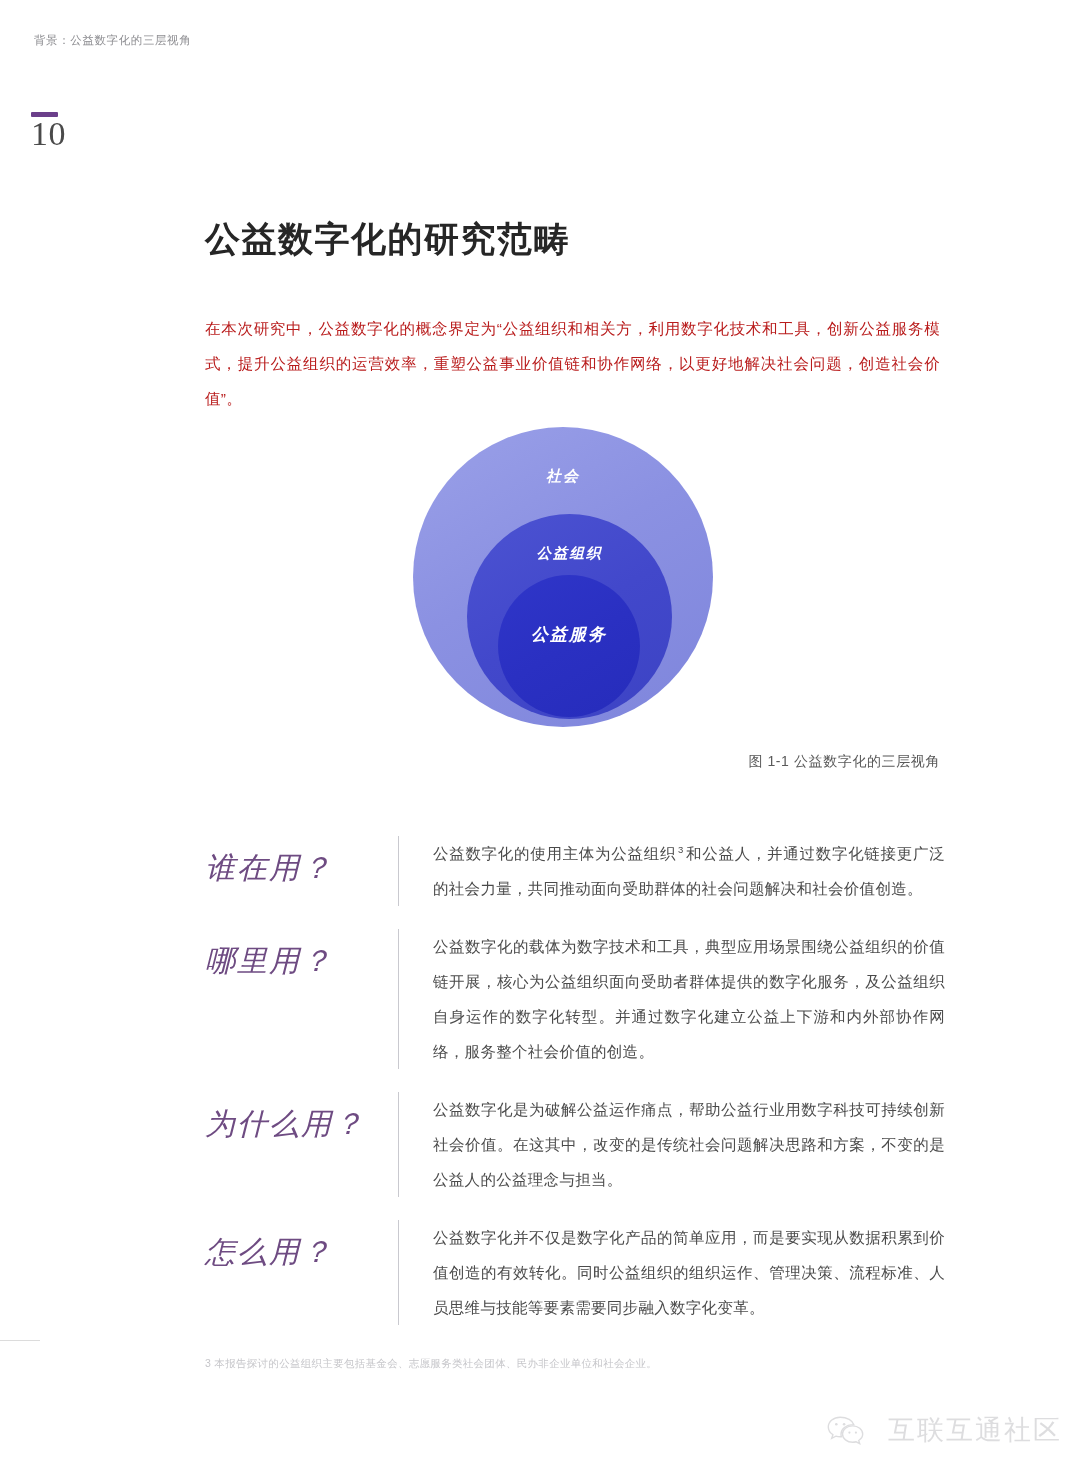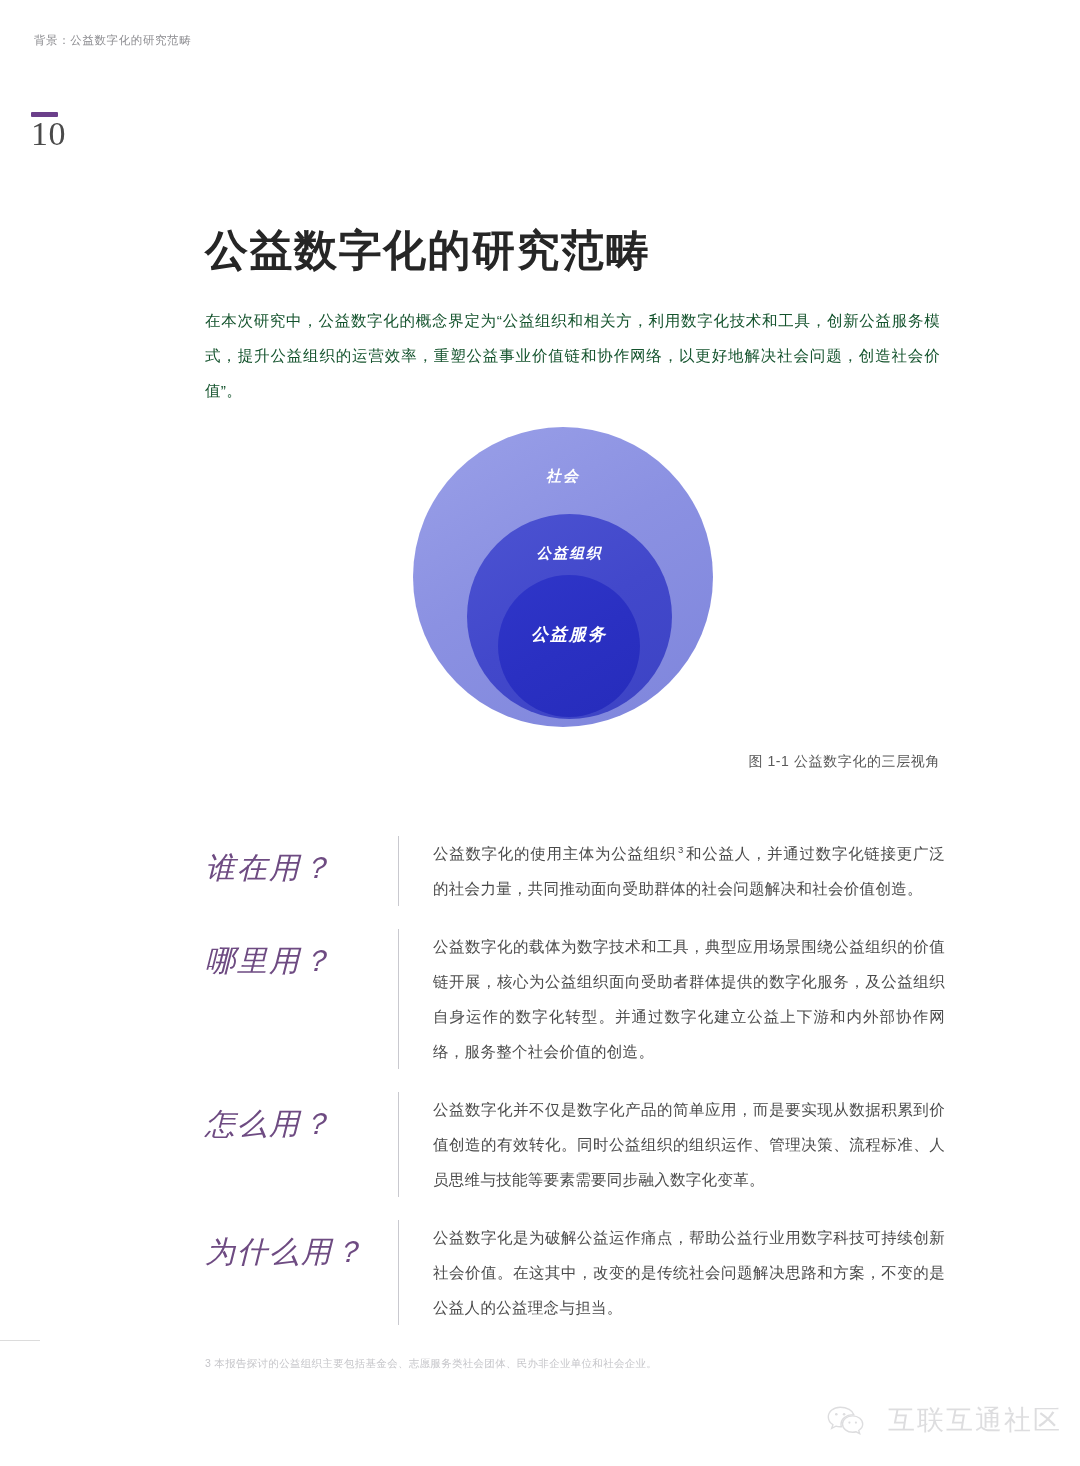--- a/index.html
+++ b/index.html
@@ -61,35 +61,35 @@
     position: absolute;
     left: 205px;
     top: 0;
     width: 740px;
   }
 
   .section-title {
     position: absolute;
     left: 0;
     top: 193px;
-    font-size: 43px;
+    font-size: 35px;
     font-weight: 700;
     letter-spacing: 1.5px;
     color: #262626;
     white-space: nowrap;
   }
 
   .lede {
     position: absolute;
     left: 0;
-    top: 287px;
+    top: 295px;
     width: 735px;
     font-size: 15.5px;
     line-height: 35px;
-    color: #14532d;
+    color: #b91c1c;
     letter-spacing: 0.3px;
     text-align: justify;
   }
 
   
   .figure {
     position: absolute;
     left: 0;
     top: 420px;
     width: 740px;
@@ -219,21 +219,21 @@
     font-size: 10.5px;
     color: #c6c6ca;
     letter-spacing: 0.3px;
     white-space: nowrap;
   }
 
   
   .watermark {
     position: absolute;
     right: 18px;
-    bottom: 28px;
+    bottom: 18px;
     display: flex;
     align-items: center;
     gap: 22px;
     opacity: 0.33;
     justify-content: center;
   }
   .watermark .wechat-glyph {
     width: 40px;
     height: 32px;
     position: relative;
@@ -245,21 +245,21 @@
     letter-spacing: 2px;
     white-space: nowrap;
     font-weight: 400;
   }
 </style>
 </head>
 <body>
 
 <div class="page">
 
-  <div class="running-header">背景：公益数字化的研究范畴</div>
+  <div class="running-header">背景：公益数字化的三层视角</div>
 
   <div class="page-marker">
     <div class="rule"></div>
     <div class="num">10</div>
   </div>
 
   <div class="content">
 
     <h1 class="section-title">公益数字化的研究范畴</h1>
 
@@ -289,29 +289,29 @@
         <div class="qa-answer"><span>公益数字化的使用主体为公益组织</span><sup>3</sup><span>和公益人，并通过数字化链接更广泛的社会力量，共同推动面向受助群体的社会问题解决和社会价值创造。</span></div>
       </div>
 
       <div class="qa-row">
         <div class="qa-question">哪里用？</div>
         <div class="qa-divider"></div>
         <div class="qa-answer">公益数字化的载体为数字技术和工具，典型应用场景围绕公益组织的价值链开展，核心为公益组织面向受助者群体提供的数字化服务，及公益组织自身运作的数字化转型。并通过数字化建立公益上下游和内外部协作网络，服务整个社会价值的创造。</div>
       </div>
 
       <div class="qa-row">
+        <div class="qa-question">为什么用？</div>
+        <div class="qa-divider"></div>
+        <div class="qa-answer">公益数字化是为破解公益运作痛点，帮助公益行业用数字科技可持续创新社会价值。在这其中，改变的是传统社会问题解决思路和方案，不变的是公益人的公益理念与担当。</div>
+      </div>
+
+      <div class="qa-row">
         <div class="qa-question">怎么用？</div>
         <div class="qa-divider"></div>
         <div class="qa-answer">公益数字化并不仅是数字化产品的简单应用，而是要实现从数据积累到价值创造的有效转化。同时公益组织的组织运作、管理决策、流程标准、人员思维与技能等要素需要同步融入数字化变革。</div>
-      </div>
-
-      <div class="qa-row">
-        <div class="qa-question">为什么用？</div>
-        <div class="qa-divider"></div>
-        <div class="qa-answer">公益数字化是为破解公益运作痛点，帮助公益行业用数字科技可持续创新社会价值。在这其中，改变的是传统社会问题解决思路和方案，不变的是公益人的公益理念与担当。</div>
       </div>
 
     </div>
 
   </div>
 
   <div class="footnote-rule"></div>
   <div class="footnote">3 本报告探讨的公益组织主要包括基金会、志愿服务类社会团体、民办非企业单位和社会企业。</div>
 
   <div class="watermark">

